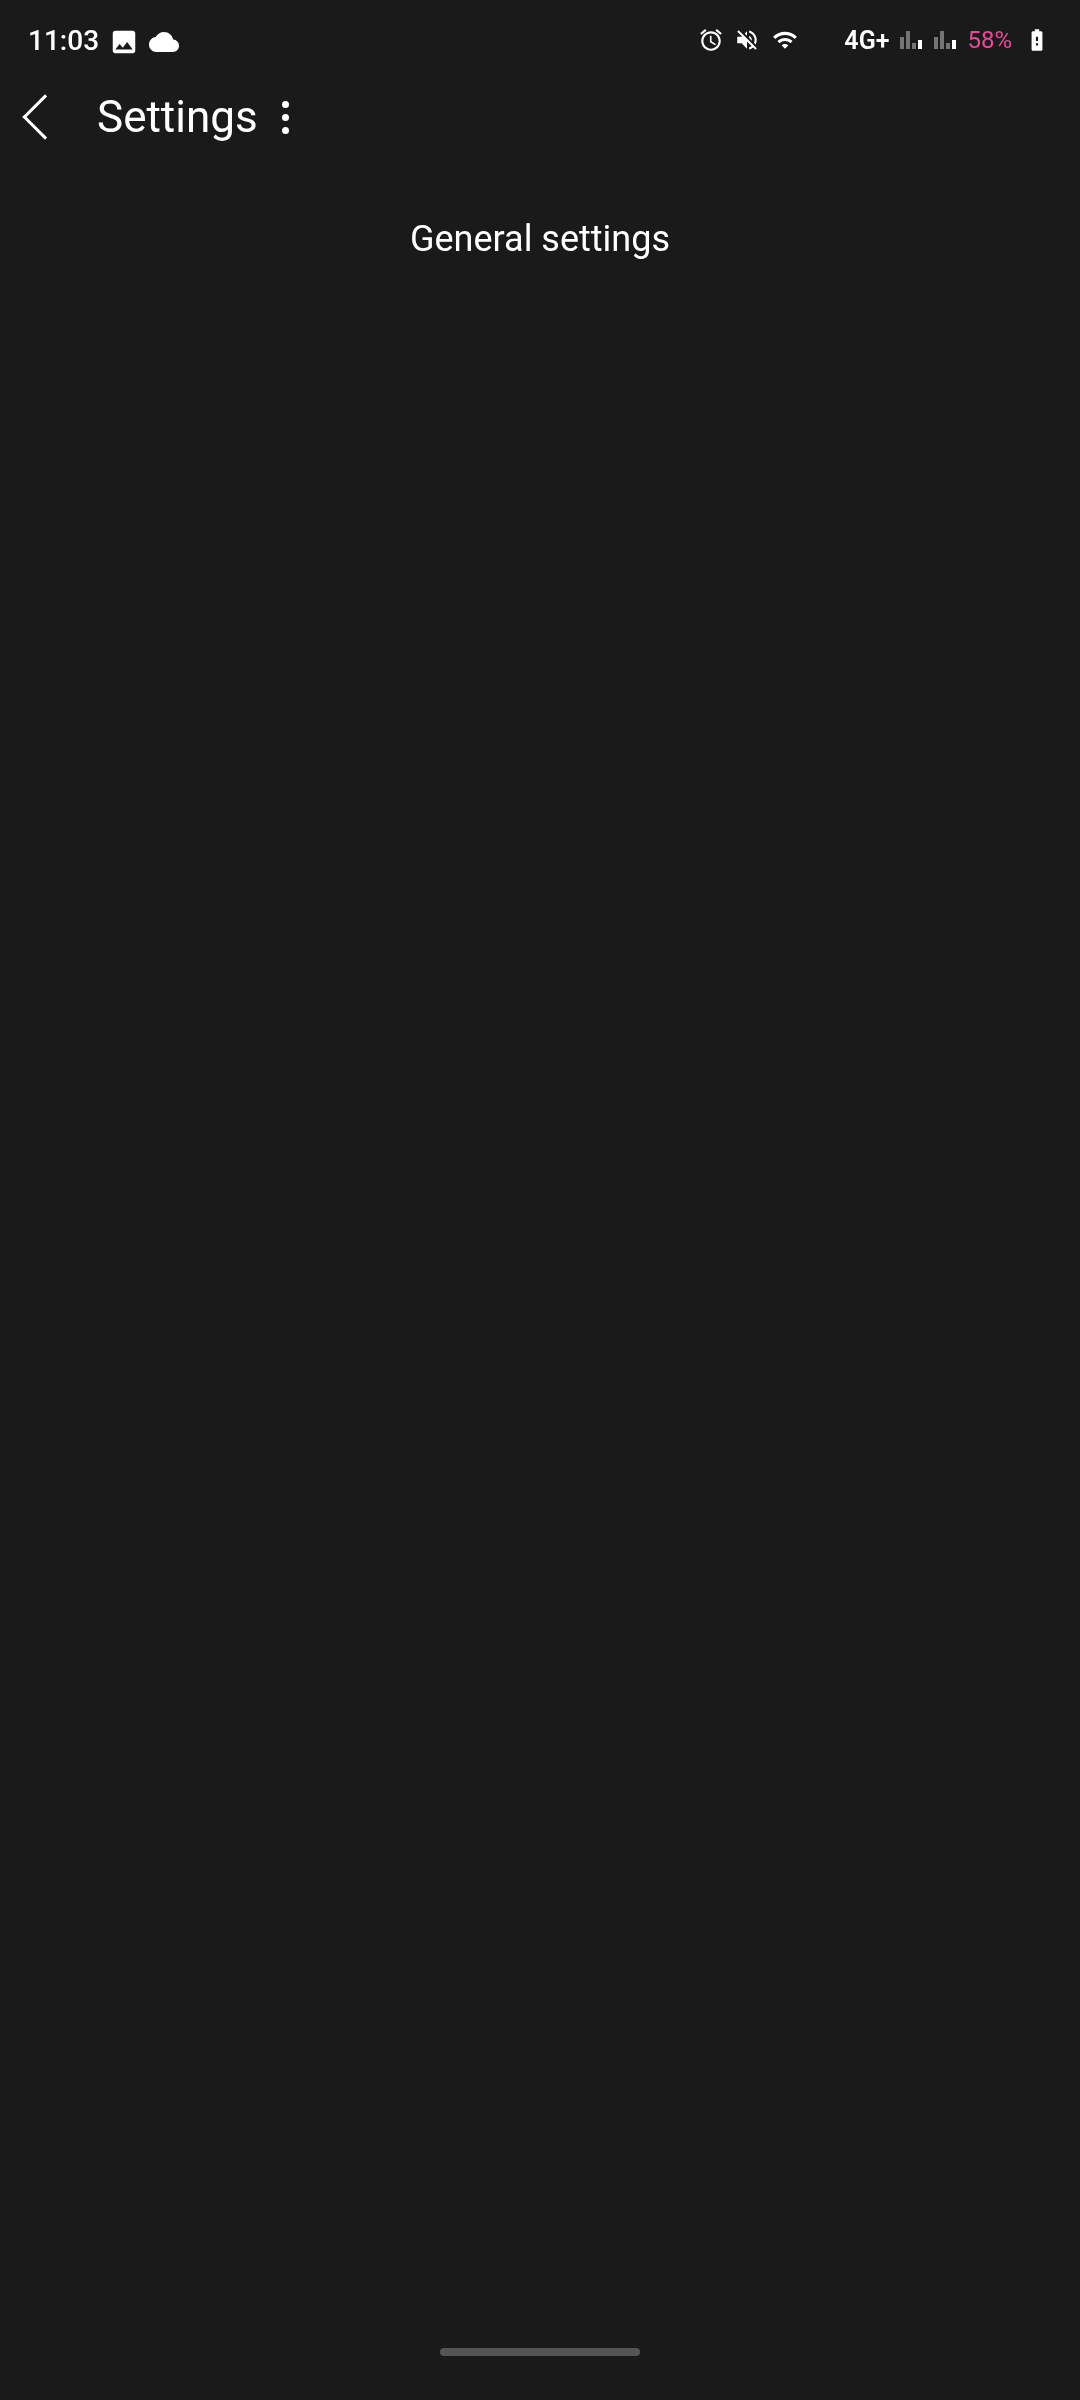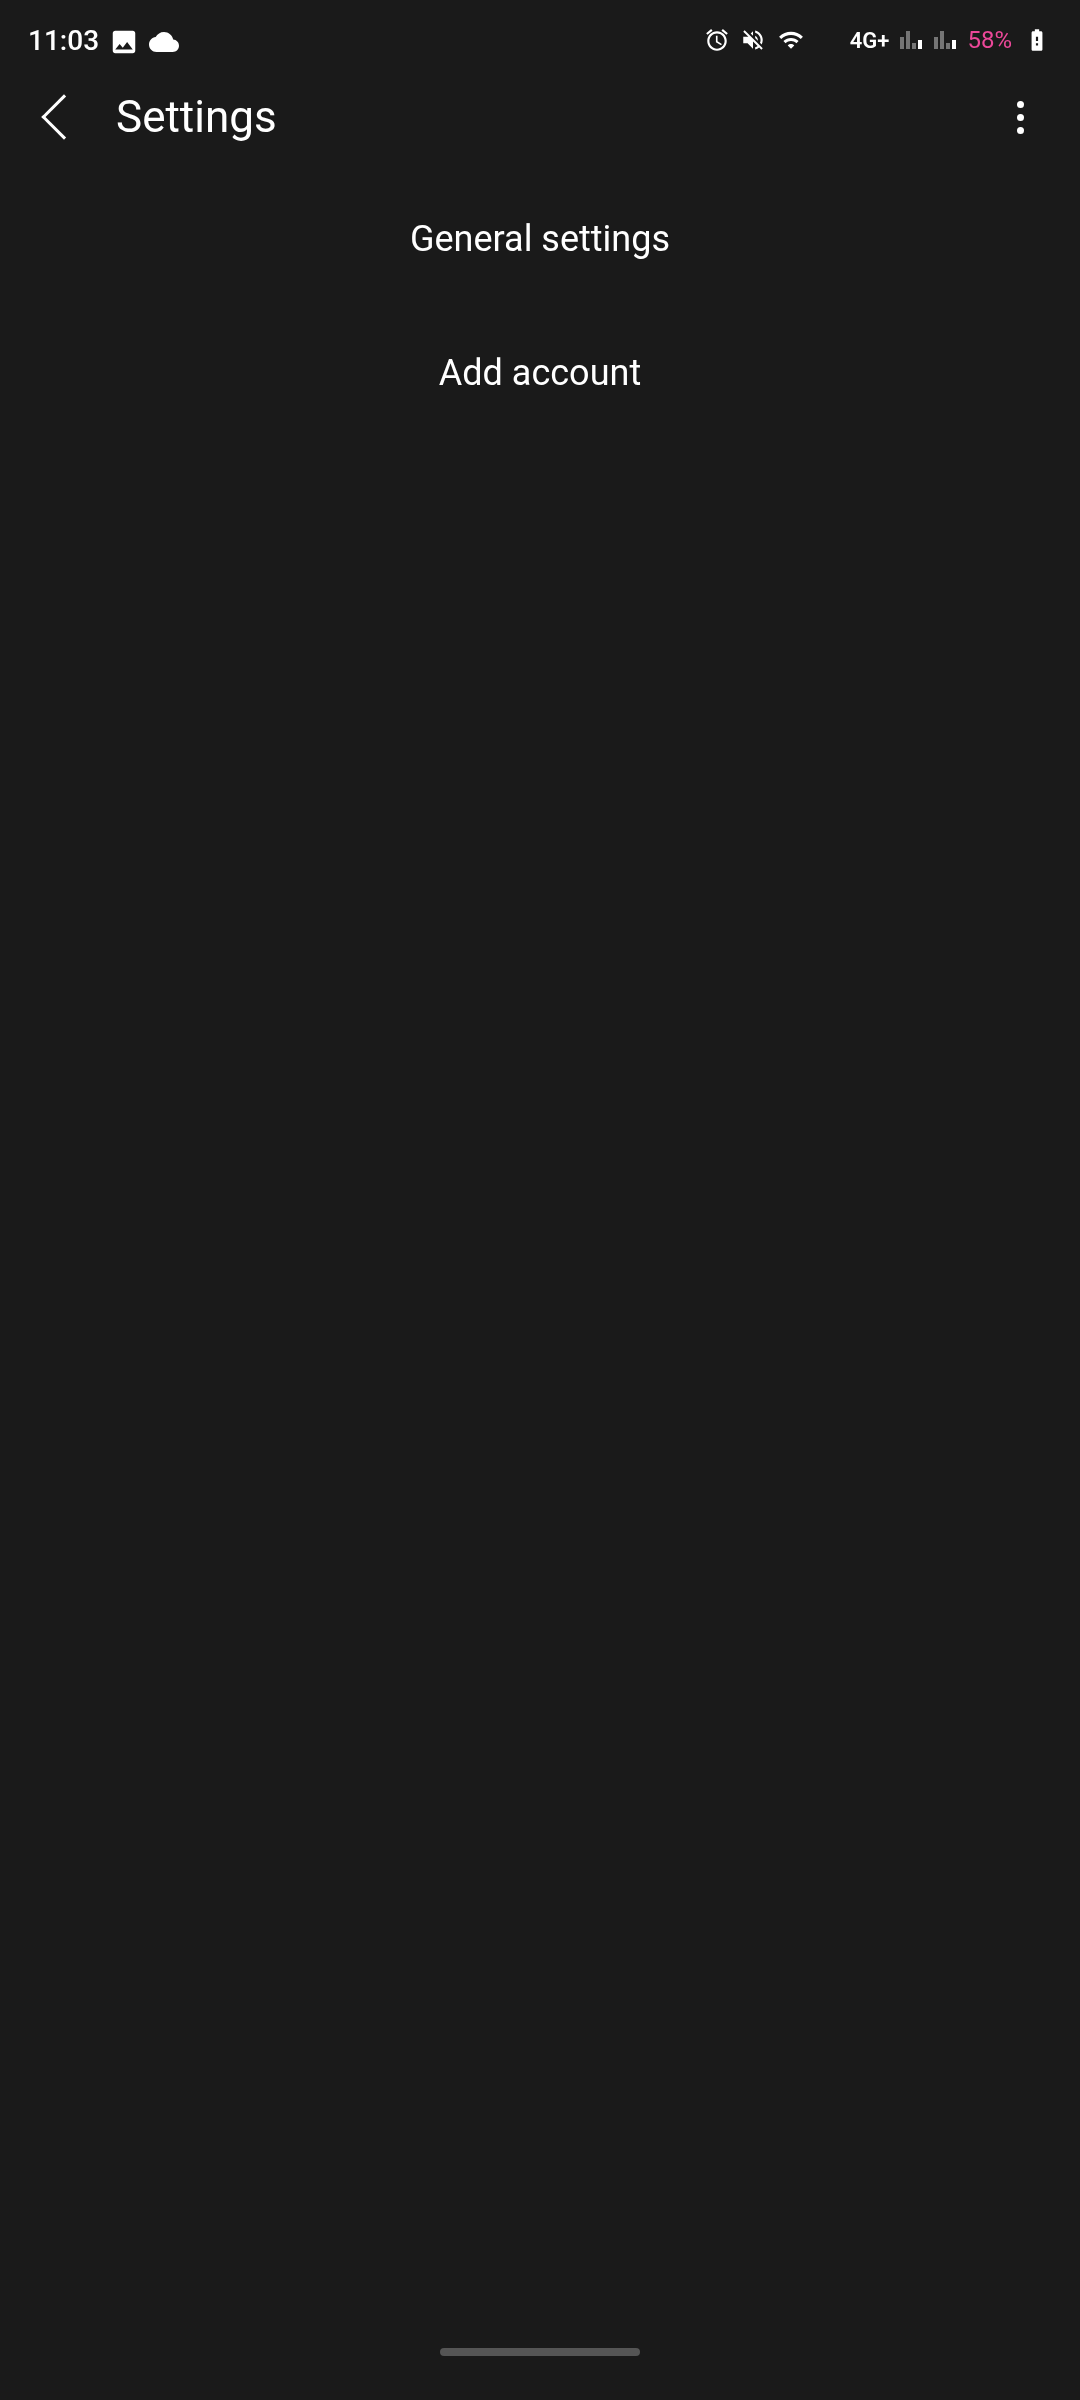--- a/index.html
+++ b/index.html
@@ -57,22 +57,21 @@
     .battery-text {
       font-size: 24px;
       color: #ec4899;
       font-weight: 400;
     }
 
     
     .app-bar {
       display: flex;
       align-items: center;
-      justify-content: space-between;
-      padding: 16px 32px;
+      padding: 16px 13px;
       height: 90px;
     }
 
     .app-bar-left {
       display: flex;
       align-items: center;
       gap: 28px;
     }
 
     .back-button {
@@ -189,21 +188,21 @@
     </svg>
 
     <svg width="26" height="26" viewBox="0 0 24 24" fill="white">
       <path d="M16.5 12c0-1.77-1.02-3.29-2.5-4.03v2.21l2.45 2.45c.03-.2.05-.41.05-.63zm2.5 0c0 .94-.2 1.82-.54 2.64l1.51 1.51C20.63 14.91 21 13.5 21 12c0-4.28-2.99-7.86-7-8.77v2.06c2.89.86 5 3.54 5 6.71zM4.27 3L3 4.27 7.73 9H3v6h4l5 5v-6.73l4.25 4.25c-.67.52-1.42.93-2.25 1.18v2.06c1.38-.31 2.63-.95 3.69-1.81L19.73 21 21 19.73l-9-9L4.27 3zM12 4L9.91 6.09 12 8.18V4z"></path>
     </svg>
 
     <svg width="30" height="26" viewBox="0 0 24 24" fill="white">
       <path d="M1 9l2 2c4.97-4.97 13.03-4.97 18 0l2-2C16.93 2.93 7.08 2.93 1 9zm8 8l3 3 3-3c-1.65-1.66-4.34-1.66-6 0zm-4-4l2 2c2.76-2.76 7.24-2.76 10 0l2-2C15.14 9.14 8.87 9.14 5 13z"></path>
     </svg>
 
-    <span style="font-size:22px;font-weight:600;color:#fff;margin-left:34px;">4G+</span>
+    <span style="font-size:25px;font-weight:600;color:#fff;margin-left:34px;">4G+</span>
 
     <svg width="24" height="26" viewBox="0 0 24 24" fill="white">
       <path d="M1 21h4V9H1v12zm6 0h4V3H7v18zm6 0h4v-6h-4v6z" opacity="0.4"></path>
       <path d="M19 21h4v-9h-4v9z"></path>
     </svg>
 
     <svg width="24" height="26" viewBox="0 0 24 24" fill="white">
       <path d="M1 21h4V9H1v12zm6 0h4V3H7v18zm6 0h4v-6h-4v6z" opacity="0.4"></path>
       <path d="M19 21h4v-9h-4v9z"></path>
     </svg>
@@ -228,20 +227,17 @@
       <span></span>
       <span></span>
     </div>
   </div>
 </div>
 
 <div class="content">
   <div class="section-item">
     <span class="section-item-label">General settings</span>
   </div>
-  <div class="section-item" style="margin-top: 20px;">
-    <span class="section-item-label">Add account</span>
-  </div>
 </div>
 
 <div class="nav-bar">
   <div class="nav-handle"></div>
 </div>
 
 </body></html>

